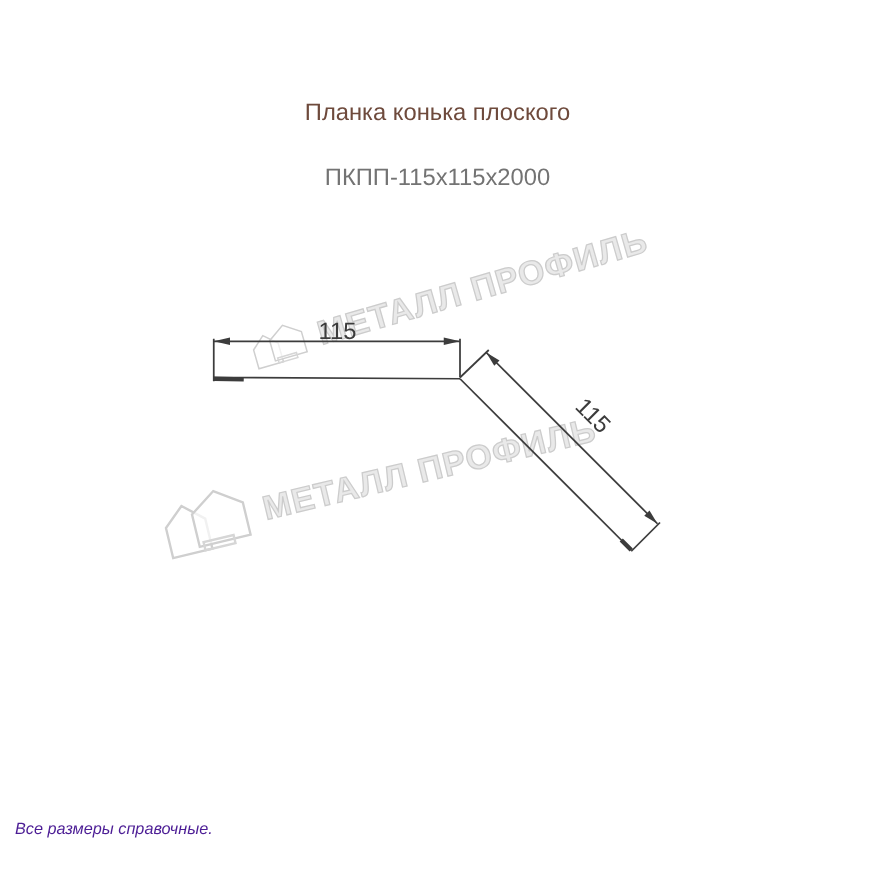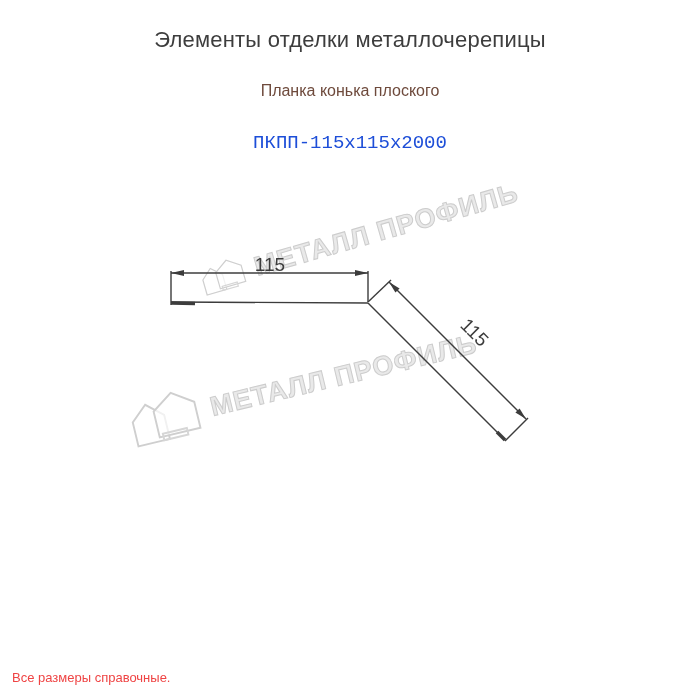--- a/index.html
+++ b/index.html
@@ -8,48 +8,47 @@
     font-family:"Liberation Sans", sans-serif;
     -webkit-font-smoothing:antialiased;
   }
   .page{position:absolute;inset:0;}
   .title{
     position:absolute;left:0;right:0;top:27px;text-align:center;
     font-size:22px;color:#3d3d3d;letter-spacing:0.2px;
   }
   .subtitle{
     position:absolute;left:0;right:0;top:79px;text-align:center;
-    font-size:16px;line-height:23px;color:#6e4a3c;
+    font-size:19px;line-height:23px;color:#6e4a3c;
   }
   .model{
     position:absolute;left:0;right:0;top:132px;text-align:center;
-    font-size:19px;color:#1d4ed8;font-family:Liberation Mono, monospace;
+    font-size:19px;color:#737373;
   }
   .watermark{
     position:absolute;display:flex;align-items:center;gap:9px;
     z-index:1;white-space:nowrap;pointer-events:none;
   }
   .watermark .wm-text{
     font-weight:bold;font-size:27px;letter-spacing:1px;
     color:#e9e9e9;-webkit-text-stroke:1px #cccccc;
   }
   .wm-upper{left:200px;top:266px;transform:rotate(-16deg);transform-origin:left center;}
   .wm-lower{left:128px;top:400px;transform:rotate(-13.5deg);transform-origin:left center;}
   .drawing{position:absolute;left:0;top:0;z-index:2;pointer-events:none;}
   .footer{
-    position:absolute;left:12px;top:669px;z-index:3;
-    font-size:13px;line-height:18px;color:#ef4444;
+    position:absolute;left:12px;top:654px;z-index:3;
+    font-size:13px;line-height:18px;color:#4c1d95;font-style:italic;
   }
 </style>
 </head>
 <body>
 
 <div class="page">
 
-  <div class="title">Элементы отделки металлочерепицы</div>
 
   <div class="subtitle">
     <div>Планка конька плоского</div>
   </div>
 
   <div class="model">ПКПП-115х115х2000</div>
 
   <div class="watermark wm-upper">
     <svg width="48" height="34" viewBox="0 0 80 55">
       <path d="M6 50 L6 24 L23 9 L40 24 L40 50 Z" fill="rgba(255,255,255,0.7)" stroke="#cfcfcf" stroke-width="2"></path>

